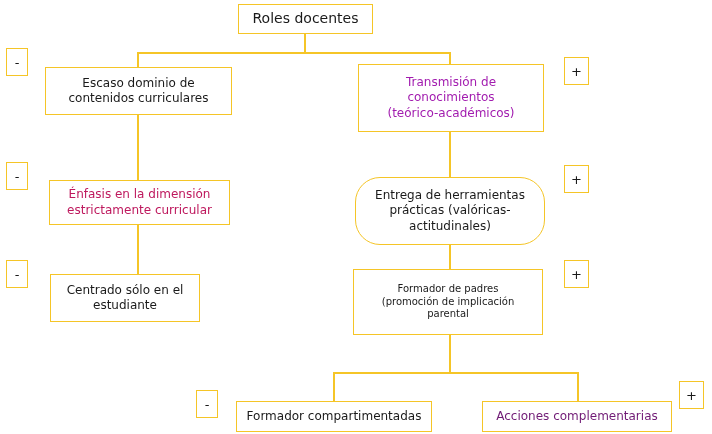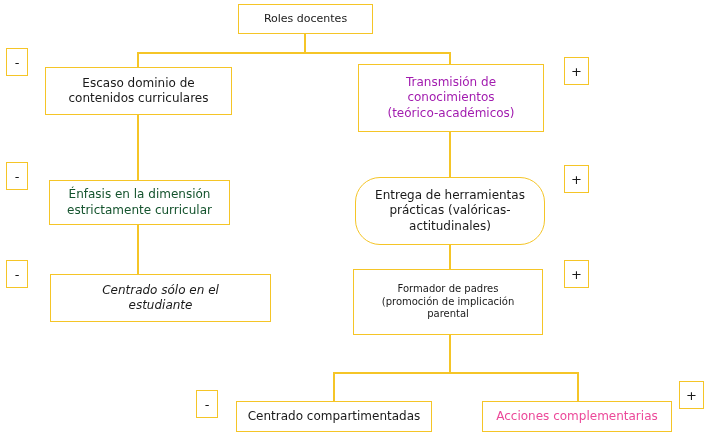--- a/index.html
+++ b/index.html
@@ -67,38 +67,38 @@
       <div class="edge edge-v" style="left: 137px; top: 115px; height: 65px; background: rgb(245, 197, 39);"></div>
       <div class="edge edge-v" style="left: 449px; top: 132px; height: 45px; background: rgb(245, 197, 39);"></div>
       <div class="edge edge-v" style="left: 137px; top: 225px; height: 49px; background: rgb(245, 197, 39);"></div>
       <div class="edge edge-v" style="left: 449px; top: 245px; height: 24px; background: rgb(245, 197, 39);"></div>
       <div class="edge edge-v" style="left: 449px; top: 335px; height: 37px; background: rgb(245, 197, 39);"></div>
       <div class="edge edge-h" style="left: 333px; top: 372px; width: 245px; background: rgb(245, 197, 39);"></div>
       <div class="edge edge-v" style="left: 333px; top: 372px; height: 29px; background: rgb(245, 197, 39);"></div>
       <div class="edge edge-v" style="left: 577px; top: 372px; height: 29px; background: rgb(245, 197, 39);"></div>
     </div>
   <div id="nodes-layer">
-      <div class="node" style="left: 238px; top: 4px; width: 135px; height: 30px; border-color: rgb(245, 197, 39); color: rgb(26, 26, 26); font-size: 11px;"><span class="node-label">Roles docentes</span></div>
+      <div class="node" style="left: 238px; top: 4px; width: 135px; height: 30px; border-color: rgb(245, 197, 39); color: rgb(26, 26, 26); font-size: 14px;"><span class="node-label">Roles docentes</span></div>
       <div class="node" style="left: 45px; top: 67px; width: 187px; height: 48px; border-color: rgb(245, 197, 39); color: rgb(26, 26, 26); font-size: 12px;"><span class="node-label">Escaso dominio de
 contenidos curriculares</span></div>
       <div class="node" style="left: 358px; top: 64px; width: 186px; height: 68px; border-color: rgb(245, 197, 39); color: #a21caf; font-size: 12px;"><span class="node-label">Transmisión de
 conocimientos
 (teórico-académicos)</span></div>
-      <div class="node" style="left: 49px; top: 180px; width: 181px; height: 45px; border-color: rgb(245, 197, 39); color: #14532d; font-size: 12px;"><span class="node-label">Énfasis en la dimensión
+      <div class="node" style="left: 49px; top: 180px; width: 181px; height: 45px; border-color: rgb(245, 197, 39); color: #be185d; font-size: 12px;"><span class="node-label">Énfasis en la dimensión
 estrictamente curricular</span></div>
       <div class="node" style="left: 355px; top: 177px; width: 190px; height: 68px; border-color: rgb(245, 197, 39); color: rgb(26, 26, 26); font-size: 12px; border-radius: 25px;"><span class="node-label">Entrega de herramientas
 prácticas (valóricas-
 actitudinales)</span></div>
-      <div class="node" style="left: 50px; top: 274px; width: 221px; height: 48px; border-color: rgb(245, 197, 39); color: rgb(26, 26, 26); font-size: 12px; font-style: italic;"><span class="node-label">Centrado sólo en el
+      <div class="node" style="left: 50px; top: 274px; width: 150px; height: 48px; border-color: rgb(245, 197, 39); color: rgb(26, 26, 26); font-size: 12px;"><span class="node-label">Centrado sólo en el
 estudiante</span></div>
       <div class="node" style="left: 353px; top: 269px; width: 190px; height: 66px; border-color: rgb(245, 197, 39); color: rgb(26, 26, 26); font-size: 10px;"><span class="node-label">Formador de padres
 (promoción de implicación
 parental</span></div>
-      <div class="node" style="left: 236px; top: 401px; width: 196px; height: 31px; border-color: rgb(245, 197, 39); color: rgb(26, 26, 26); font-size: 12px;"><span class="node-label">Centrado compartimentadas</span></div>
-      <div class="node" style="left: 482px; top: 401px; width: 190px; height: 31px; border-color: rgb(245, 197, 39); color: #ec4899; font-size: 12px;"><span class="node-label">Acciones complementarias</span></div>
+      <div class="node" style="left: 236px; top: 401px; width: 196px; height: 31px; border-color: rgb(245, 197, 39); color: rgb(26, 26, 26); font-size: 12px;"><span class="node-label">Formador compartimentadas</span></div>
+      <div class="node" style="left: 482px; top: 401px; width: 190px; height: 31px; border-color: rgb(245, 197, 39); color: #701a75; font-size: 12px;"><span class="node-label">Acciones complementarias</span></div>
     </div>
   <div id="markers-layer">
       <div class="marker" style="left: 6px; top: 48px; width: 22px; height: 28px; border-color: rgb(245, 197, 39); color: rgb(26, 26, 26);">
         <span>-</span>
       </div>
       <div class="marker" style="left: 6px; top: 162px; width: 22px; height: 28px; border-color: rgb(245, 197, 39); color: rgb(26, 26, 26);">
         <span>-</span>
       </div>
       <div class="marker" style="left: 6px; top: 260px; width: 22px; height: 28px; border-color: rgb(245, 197, 39); color: rgb(26, 26, 26);">
         <span>-</span>

